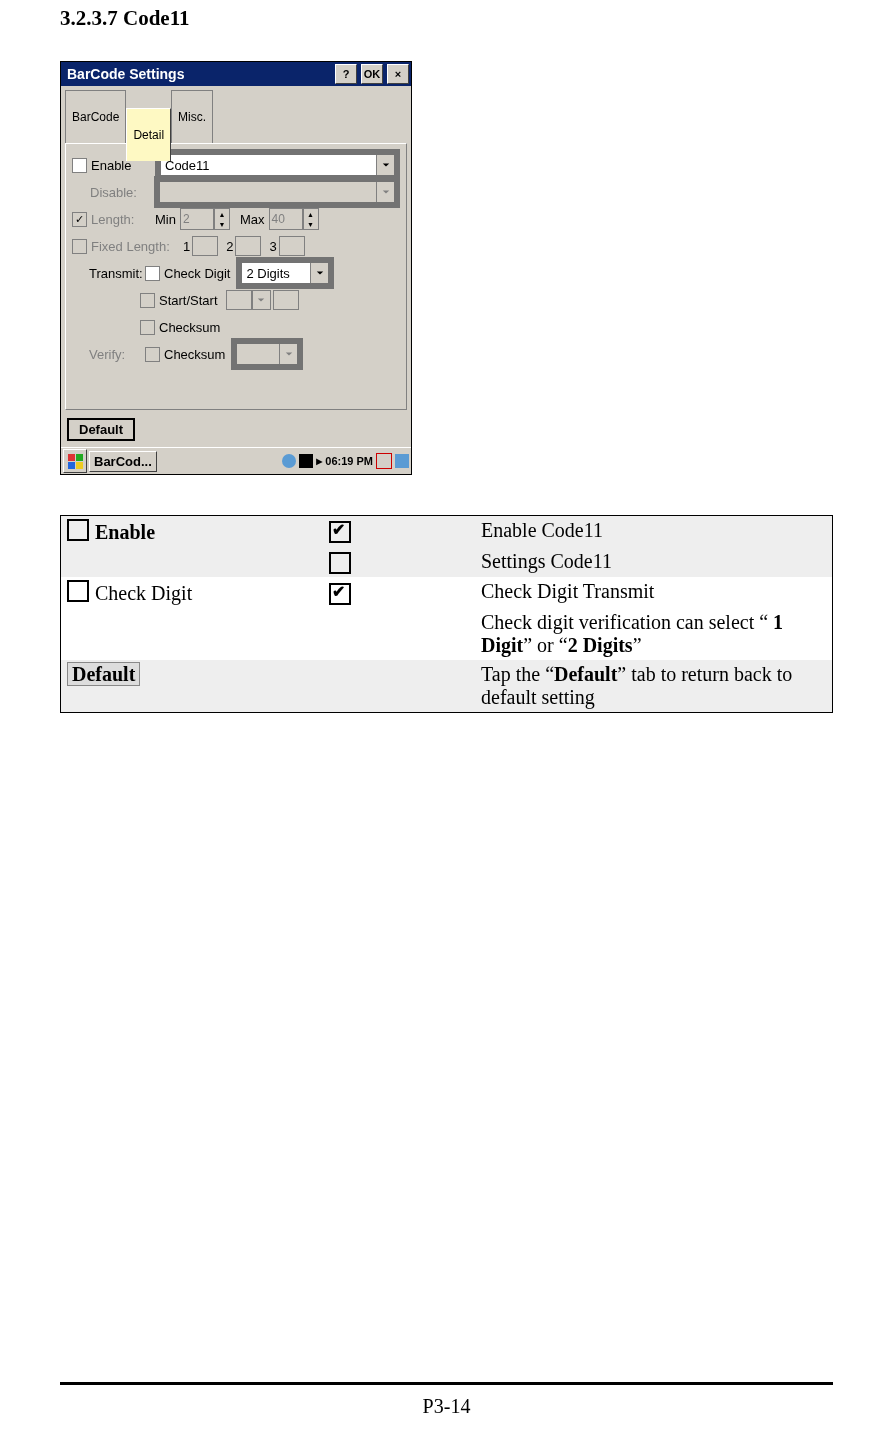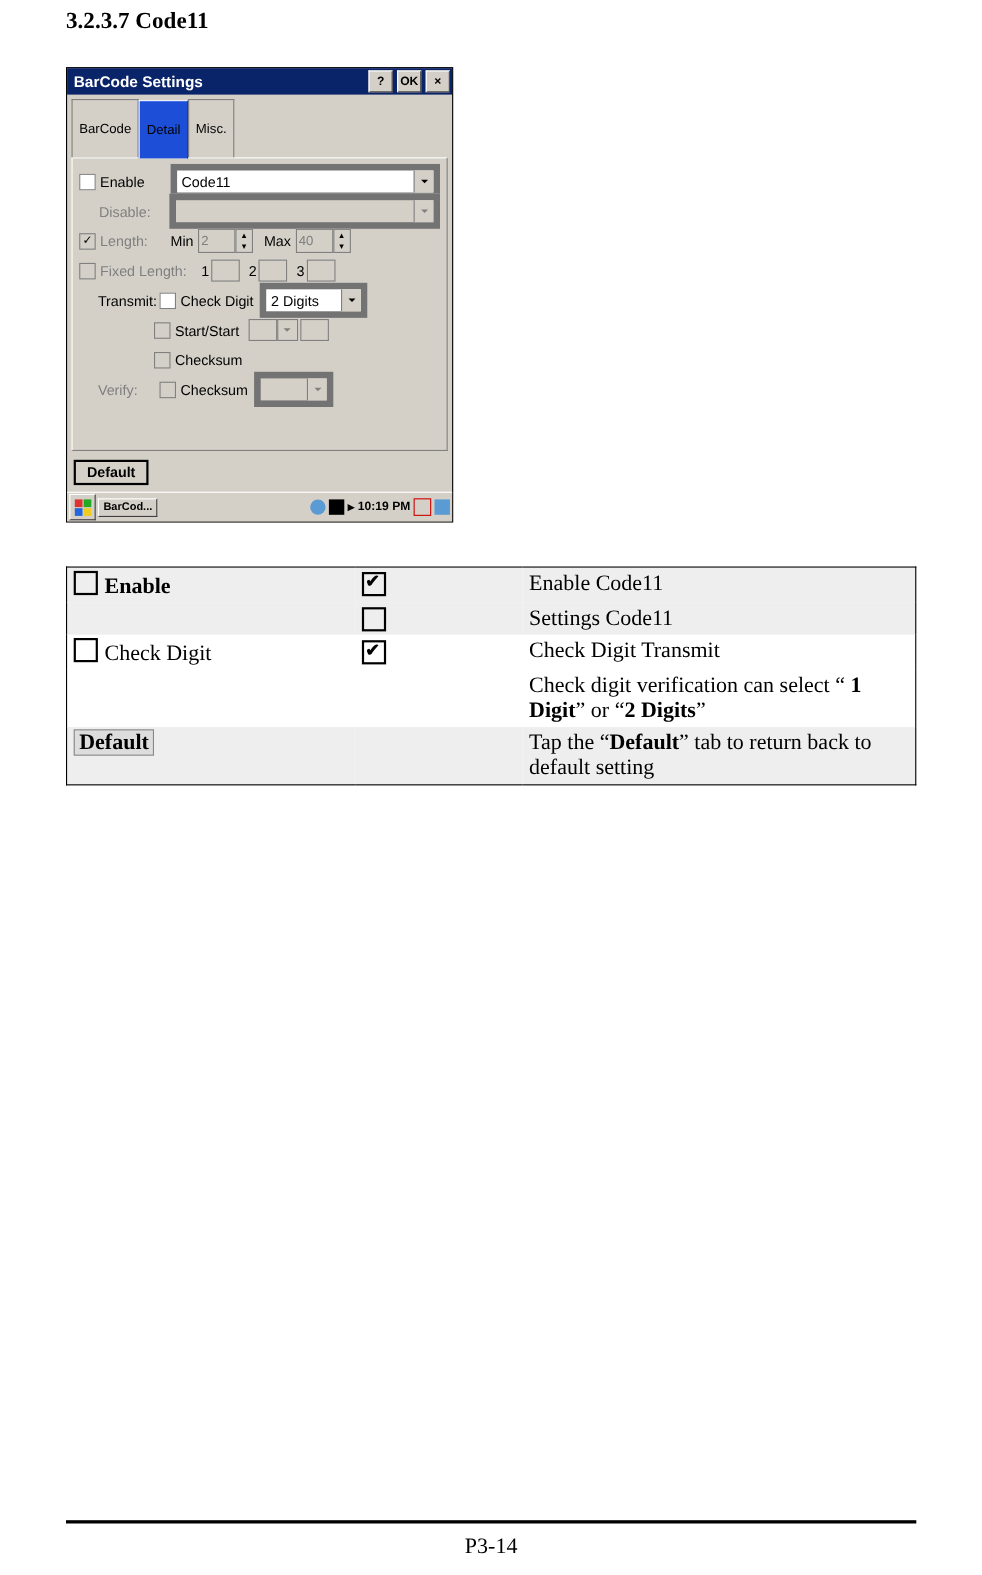--- a/index.html
+++ b/index.html
@@ -5,21 +5,21 @@
   body{font-family:"Times New Roman",serif;font-size:20px;margin:0;color:#000;background:#fff}
   .page{width:893px;min-height:1432px;margin:0 auto;position:relative;box-sizing:border-box;padding:0 60px}
   .section-title{font-weight:bold;font-size:21px;margin:6px 0 30px 0}
   
   .shot{border:1px solid #000;width:350px;background:#d4d0c8;font-family:Tahoma,Arial,sans-serif;font-size:13px;color:#000}
   .titlebar{background:#0a246a;color:#fff;display:flex;align-items:center;height:24px;padding-left:6px;font-weight:bold;font-size:14px}
   .titlebar .ttl{flex:1}
   .tbtn{width:20px;height:18px;margin-left:2px;margin-right:2px;background:#d4d0c8;border:1px solid #fff;border-right-color:#404040;border-bottom-color:#404040;display:flex;align-items:center;justify-content:center;color:#000;font-weight:bold;font-size:11px}
   .tabs{display:flex;gap:0;padding:4px 4px 0 4px}
   .tab{border:1px solid #808080;border-bottom:none;padding:19px 6px;background:#d4d0c8;font-size:12px}
-  .tab.active{background:#1d4ed8;position:relative;top:1px;border-top-color:#fff;border-left-color:#fff;border-right-color:#404040}
+  .tab.active{background:#fef9c3;position:relative;top:18px;border-top-color:#fff;border-left-color:#fff;border-right-color:#404040}
   .panel{border:1px solid #808080;border-top-color:#fff;border-left-color:#fff;margin:0 4px 4px 4px;padding:6px 6px 40px 6px;background:#d4d0c8}
   .row{display:flex;align-items:center;margin:3px 0;height:24px}
   .lbl{width:64px}
   .lbl.dis{color:#808080}
   .cb{width:13px;height:13px;border:1px solid #808080;background:#fff;margin-right:4px;display:inline-flex;align-items:center;justify-content:center;font-size:11px;line-height:1}
   .cb.dis{background:#d4d0c8}
   .dd{border:6px solid #737373;background:#fff;height:20px;display:flex;align-items:center;flex:1}
   .dd.dis{background:#d4d0c8;color:#808080}
   .dd .ddt{flex:1;padding:0 4px}
   .dd .dar{width:17px;height:100%;background:#d4d0c8;border-left:1px solid #808080;display:flex;align-items:center;justify-content:center}
@@ -32,21 +32,21 @@
   .sm.dis{background:#d4d0c8}
   .indent{padding-left:68px}
   .defbtn{border:2px solid #000;background:#d4d0c8;padding:2px 10px;font-weight:bold;display:inline-block;margin:4px 6px 6px 6px}
   .taskbar{display:flex;align-items:center;height:26px;border-top:1px solid #fff;background:#d4d0c8;padding:0 2px;gap:2px}
   .start{width:22px;height:22px;display:flex;align-items:center;justify-content:center;border:1px solid #fff;border-right-color:#404040;border-bottom-color:#404040}
   .flag{display:grid;grid-template-columns:7px 7px;grid-template-rows:7px 7px;gap:1px}
   .flag div:nth-child(1){background:#d33}
   .flag div:nth-child(2){background:#2a2}
   .flag div:nth-child(3){background:#26d}
   .flag div:nth-child(4){background:#ec2}
-  .taskbtn{border:1px solid #404040;border-top-color:#fff;border-left-color:#fff;padding:2px 4px;font-size:10px;font-weight:bold}
+  .taskbtn{border:1px solid #404040;border-top-color:#fff;border-left-color:#fff;padding:2px 4px;font-size:13px;font-weight:bold}
   .tray{margin-left:auto;display:flex;align-items:center;gap:3px;font-size:11px;font-weight:bold}
   .tic{width:14px;height:14px;display:inline-block}
   
   .dtable{border:1px solid #000;border-collapse:collapse;width:100%;margin-top:40px;font-size:20px}
   .dtable td{padding:3px 6px;vertical-align:top}
   .dtable tr.g td{background:#eee}
   .col1{width:250px}
   .col2{width:140px;text-align:left}
   .sq{display:inline-block;width:18px;height:18px;border:2px solid #000;vertical-align:-2px;margin-right:6px}
   .chk{display:inline-block;width:18px;height:18px;border:2px solid #000;vertical-align:middle;position:relative}
@@ -181,21 +181,21 @@
             <div></div>
             <div></div>
             <div></div>
           </div>
         </div>
       <div class="taskbtn">BarCod...</div>
       <div class="tray">
         <span class="tic" style="background:#5a9bd4;border-radius:50%"></span>
         <span class="tic" style="background:#000"></span>
         <span style="font-size:8px">▶</span>
-        <span>10:19 PM</span>
+        <span>06:19 PM</span>
         <span class="tic" style="border:1px solid #c00"></span>
         <span class="tic" style="background:#5a9bd4"></span>
       </div>
     </div>
   </div>
 
   <table class="dtable">
     <tbody>
         <tr class="g">
       <td class="col1"><span class="sq"></span><b>Enable</b></td>

